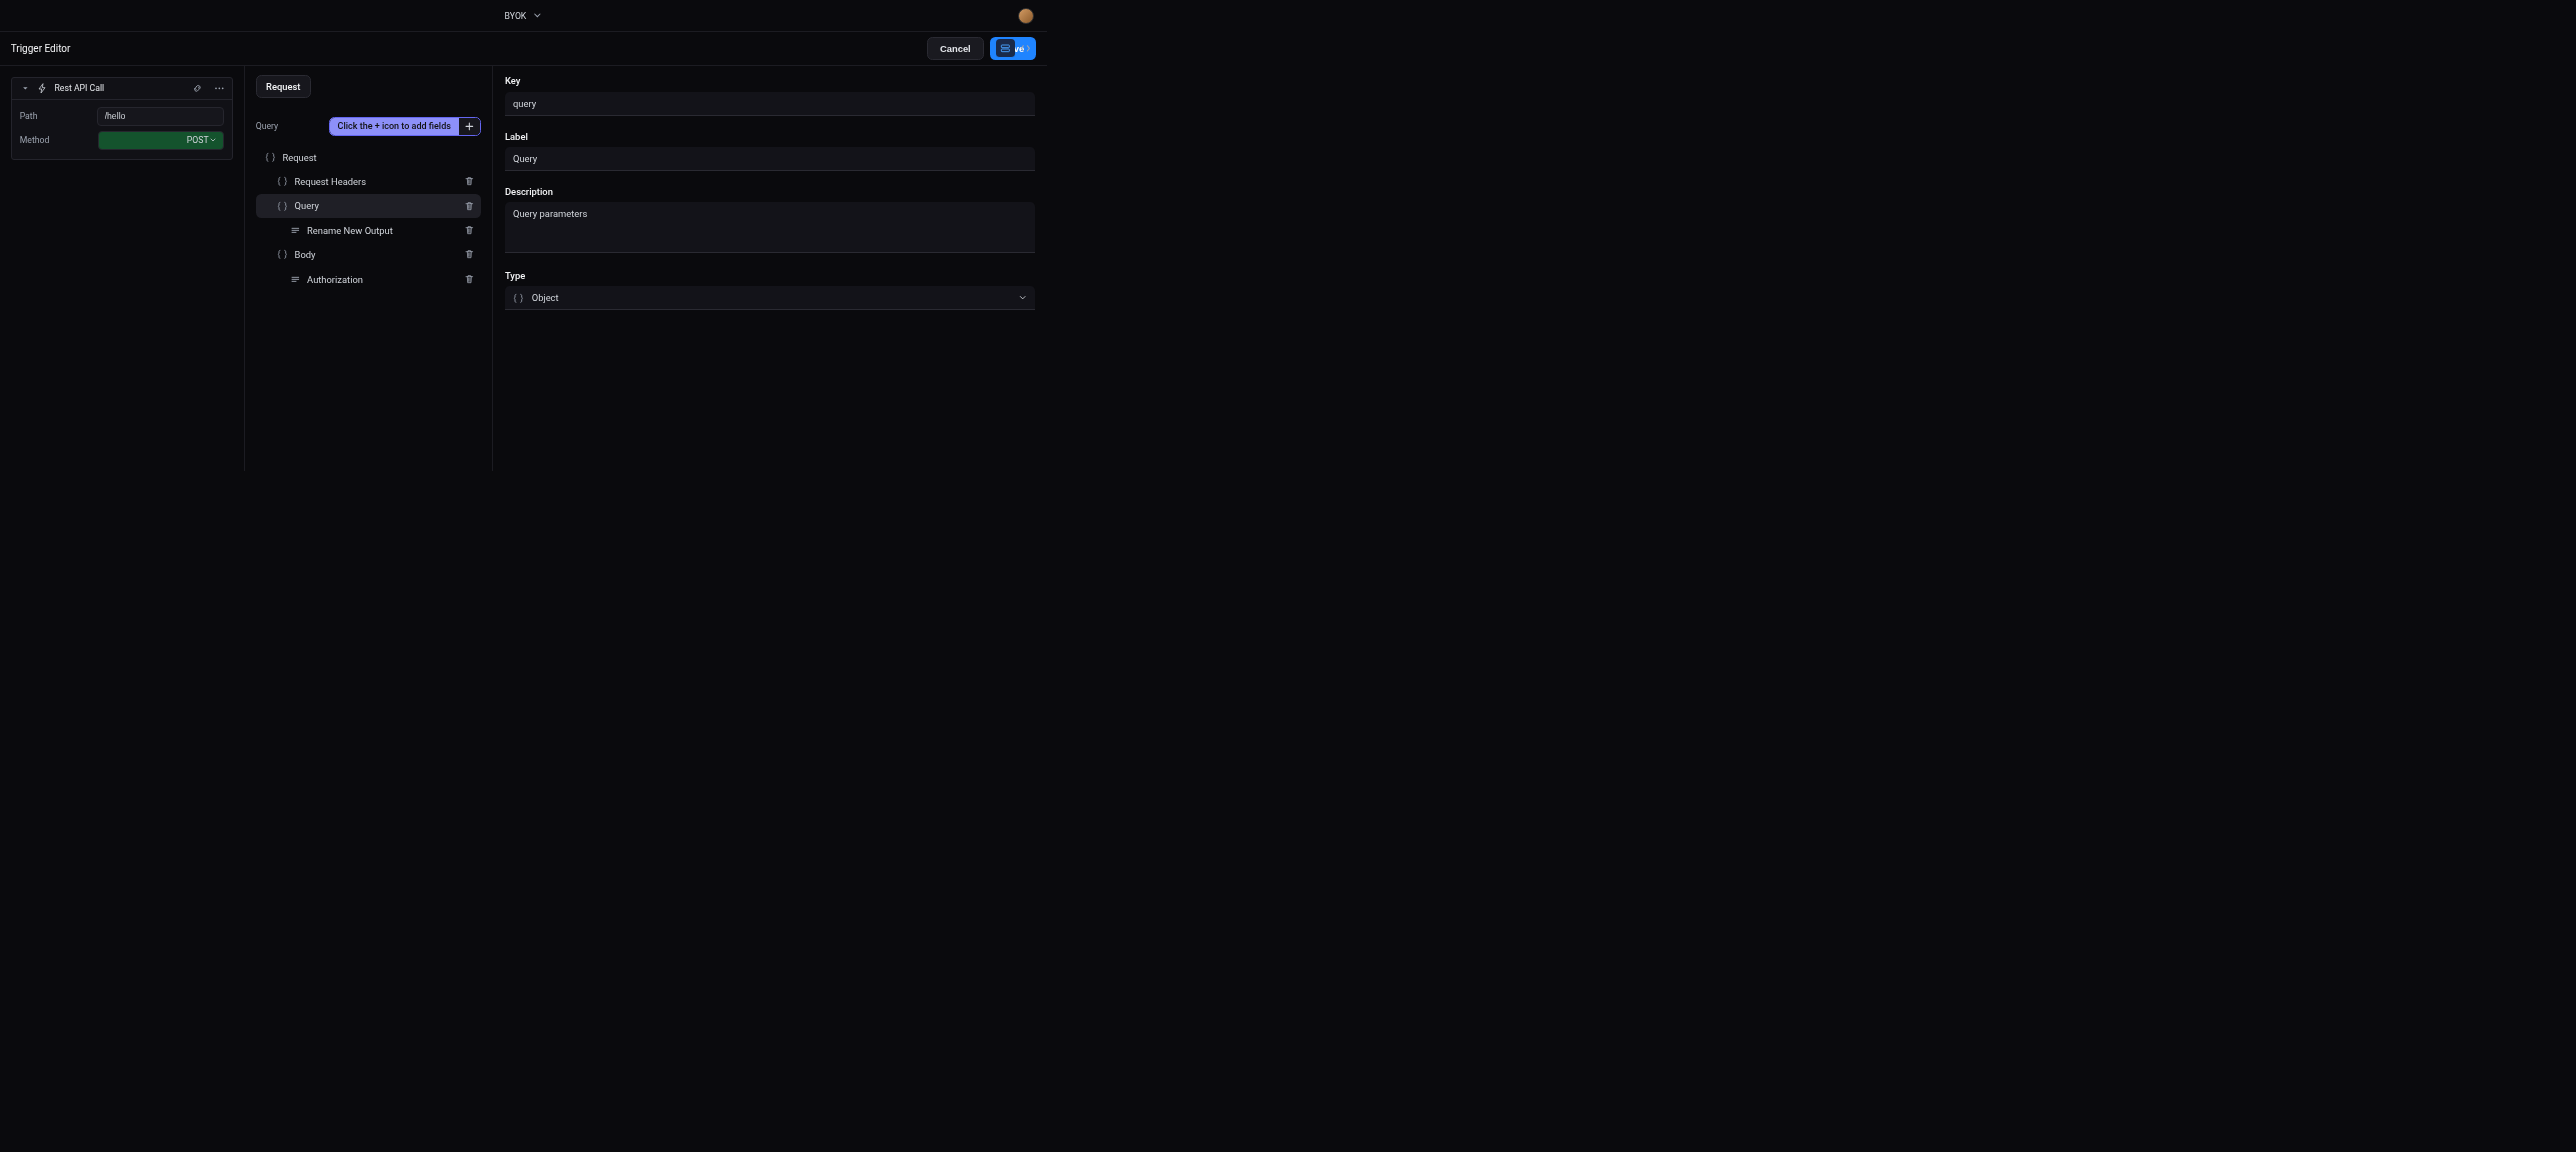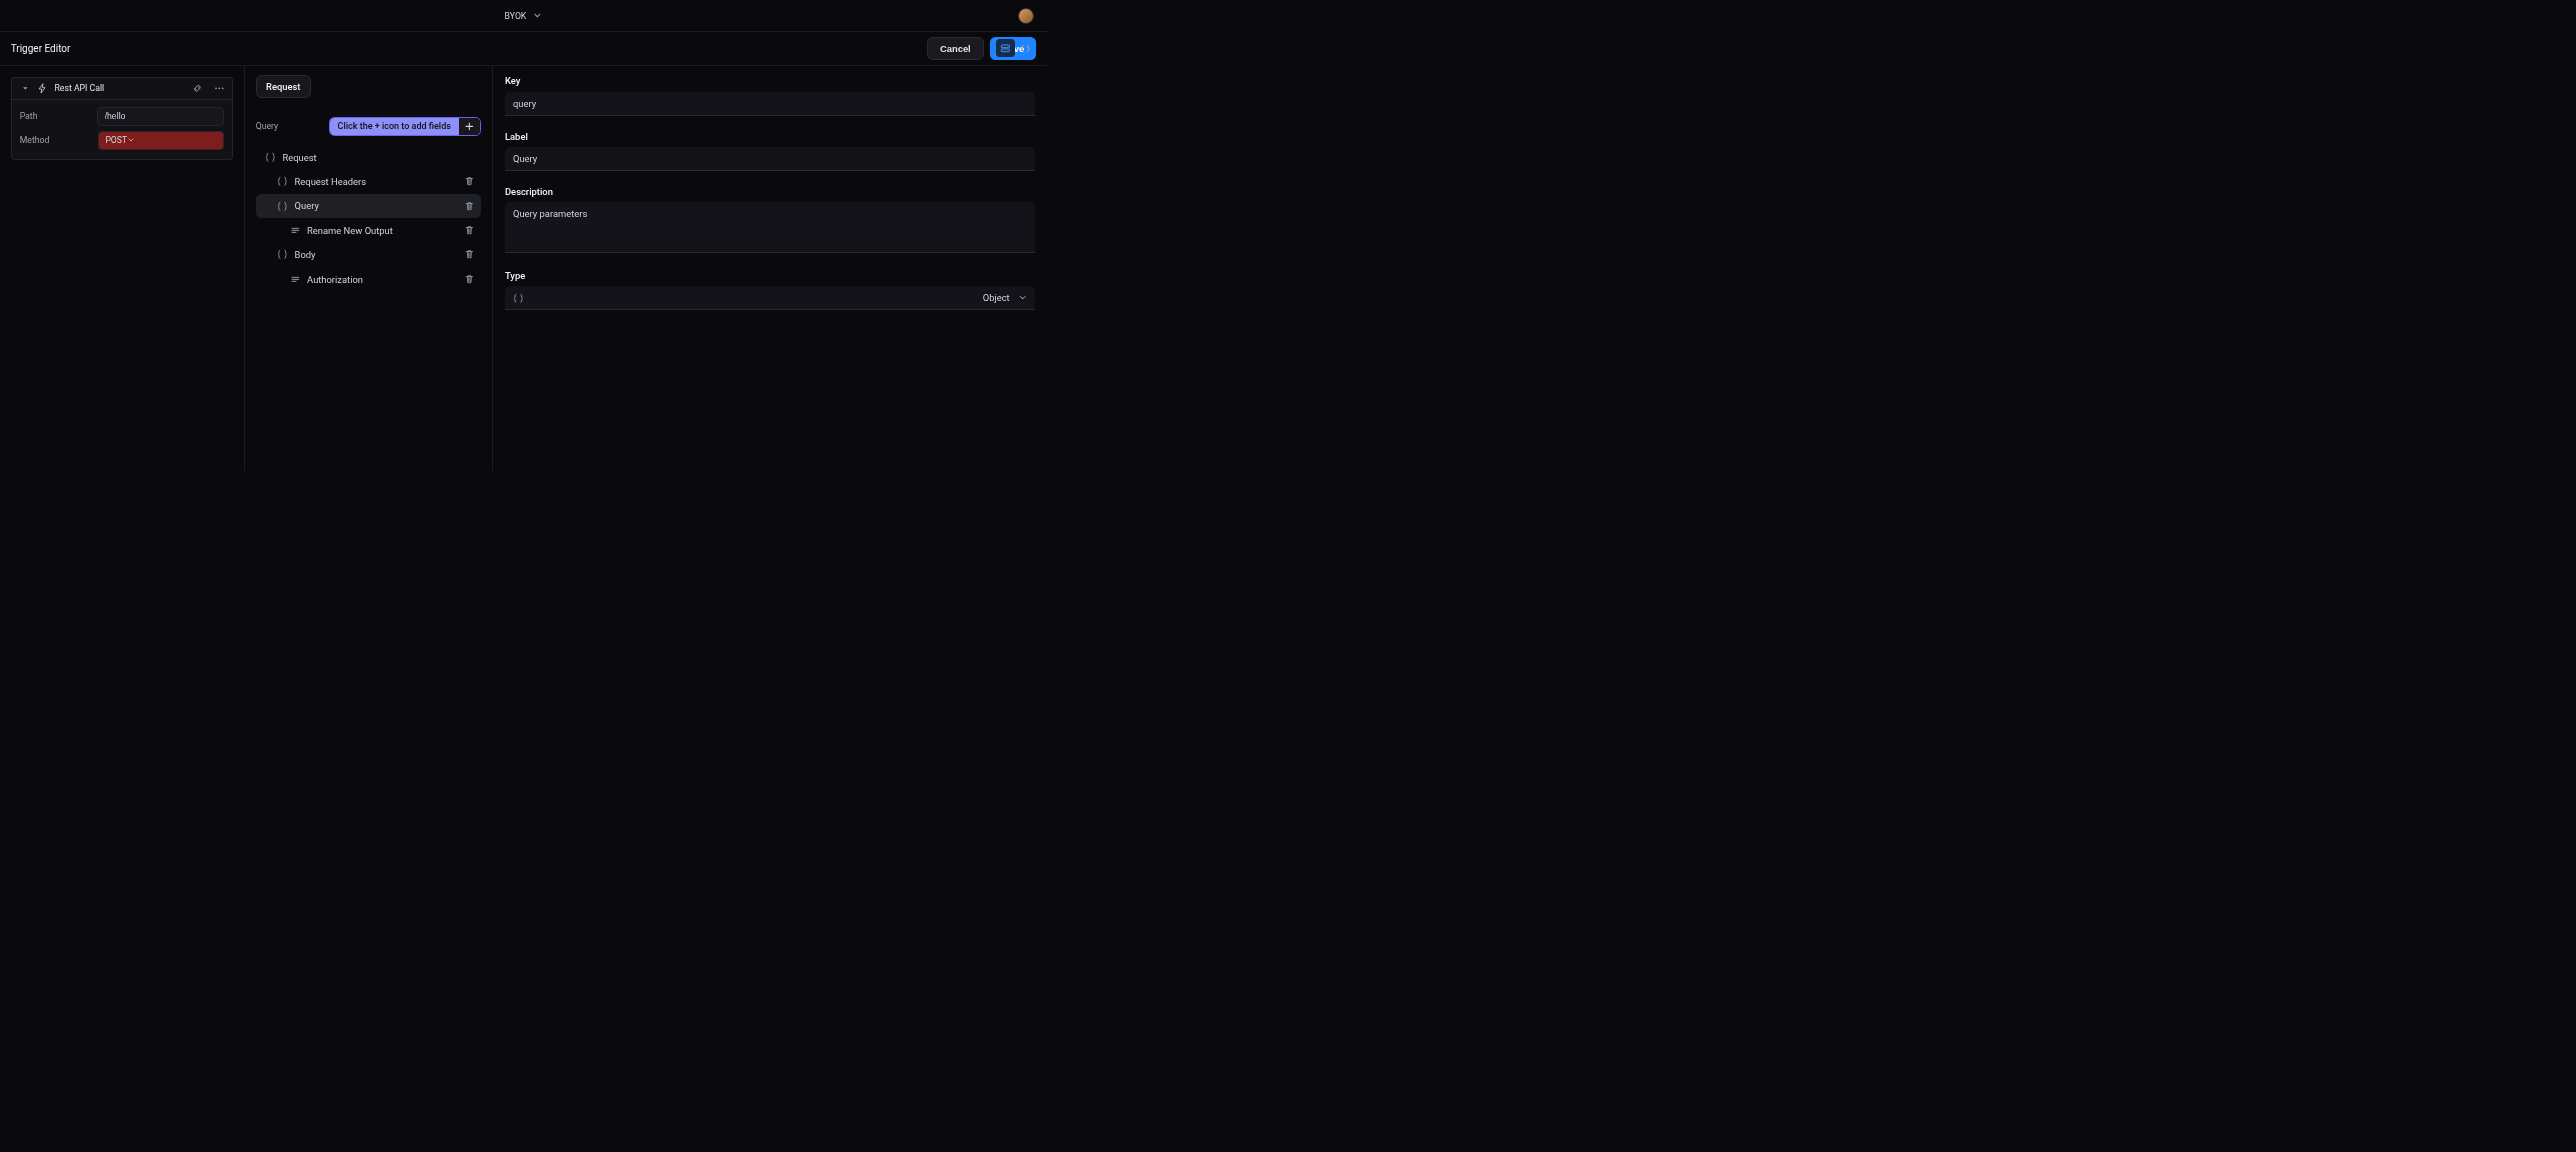--- a/index.html
+++ b/index.html
@@ -139,28 +139,28 @@
   flex: 1;
   background: #16161c;
   border: 0.7px solid #26262e;
   border-radius: 4px;
   padding: 3.4px 6.7px;
   color: #d1d5db;
   font-size: 8.7px;
 }
 .field-select {
   flex: 1;
-  background: #7f1d1d;
+  background: #14532d;
   border: 0.7px solid #26262e;
   border-radius: 4px;
   padding: 3.4px 6.7px;
   color: #d1d5db;
   font-size: 8.7px;
   display: flex;
-  justify-content: flex-start;
+  justify-content: flex-end;
   align-items: center;
 }
 
 .mid {
   width: 248px;
   border-right: 0.7px solid #1c1c22;
   padding: 9.4px 10.7px;
   position: relative;
 }
 .tab-row {
@@ -301,21 +301,21 @@
   min-height: 51px;
   resize: none;
 }
 .form-select {
   display: flex;
   align-items: center;
   gap: 8px;
   justify-content: flex-start;
   cursor: pointer;
 }
-.form-select .label { flex: 1; text-align: right; }
+.form-select .label { flex: 1; }
 
 svg { display: block; }
 </style>
 </head>
 <body>
 
 <div class="topbar">
   <div class="workspace">
     <span>BYOK</span>
     <svg class="icon-sm" viewBox="0 0 16 16" width="8" height="8">

